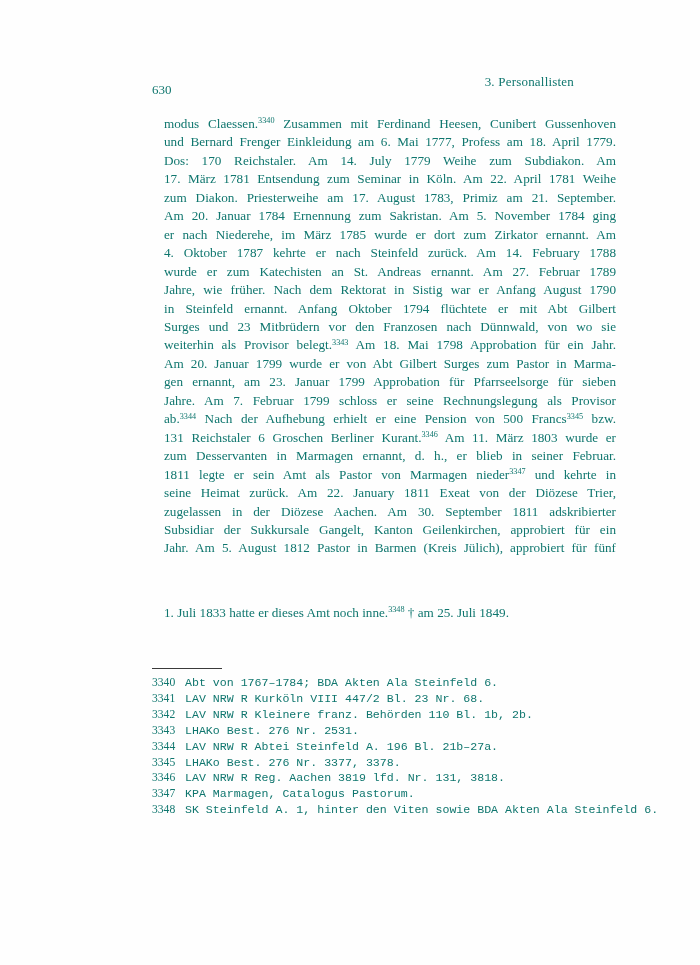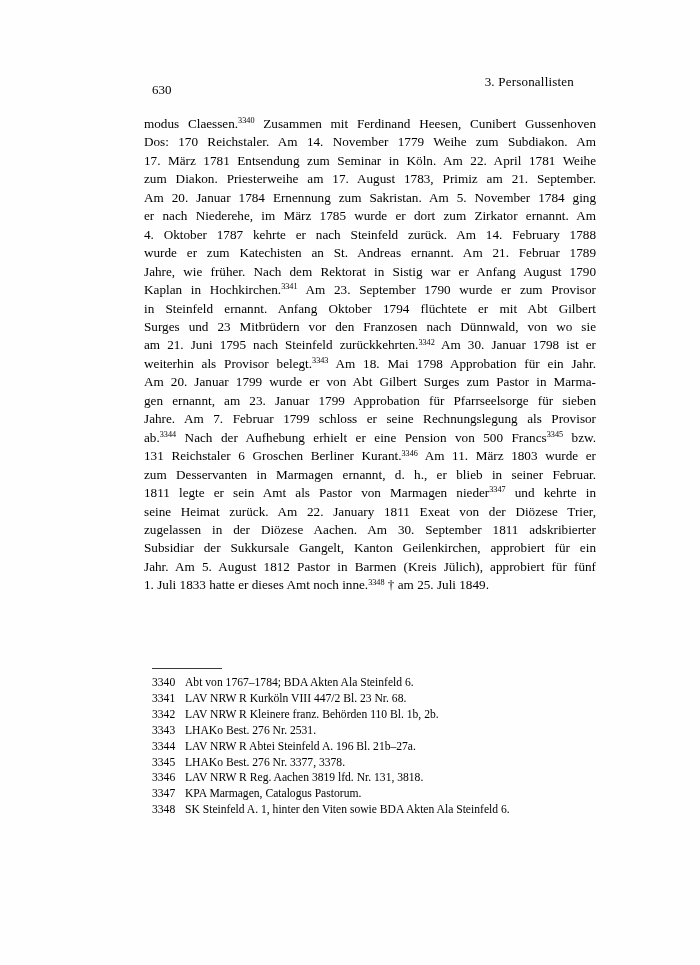--- a/index.html
+++ b/index.html
@@ -5,21 +5,21 @@
   html, body {
     margin: 0;
     padding: 0;
     background: #ffffff;
   }
   .page {
     position: relative;
     width: 700px;
     height: 965px;
     background: #fefefe;
-    color: #000000;
+    color: #0f766e;
     font-family: "Liberation Serif", "DejaVu Serif", serif;
     overflow: hidden;
   }
   .page-number {
     position: absolute;
     left: 152px;
     top: 82px;
     font-size: 13px;
     line-height: 16px;
   }
@@ -28,34 +28,35 @@
     left: 152px;
     top: 74px;
     width: 422px;
     text-align: right;
     font-size: 13px;
     line-height: 16px;
     letter-spacing: 0.2px;
   }
   .body-text {
     position: absolute;
-    left: 144px;
+    left: 164px;
     top: 115px;
     width: 452px;
   }
   .body-line {
     white-space: nowrap;
     text-align: justify;
     text-align-last: justify;
     height: 18.46px;
     line-height: 18.46px;
     font-size: 13.2px;
   }
   .body-line.last {
     text-align-last: left;
+    margin-top: 46px;
   }
   sup.fn-ref {
     font-size: 8.2px;
     line-height: 0;
     vertical-align: baseline;
     position: relative;
     top: -4.6px;
   }
   .footnote-rule {
     position: absolute;
@@ -76,43 +77,43 @@
   .footnote {
     display: flex;
   }
   .footnote-number {
     flex: none;
     width: 33px;
   }
   .footnote-text {
     flex: 1;
     white-space: nowrap;
+    font-family: Liberation Mono, monospace;
   }
 </style>
 </head>
 <body>
 
 <div class="page">
   <span class="page-number">630</span>
   <div class="running-header">3. Personallisten</div>
 
   <div class="body-text">
       <div class="body-line">modus Claessen.<sup class="fn-ref">3340</sup> Zusammen mit Ferdinand Heesen, Cunibert Gussenhoven</div>
-      <div class="body-line">Dos: 170 Reichstaler. Am 14. November 1779 Weihe zum Subdiakon. Am</div>
+      <div class="body-line">und Bernard Frenger Einkleidung am 6. Mai 1777, Profess am 18. April 1779.</div>
+      <div class="body-line">Dos: 170 Reichstaler. Am 14. July 1779 Weihe zum Subdiakon. Am</div>
       <div class="body-line">17. März 1781 Entsendung zum Seminar in Köln. Am 22. April 1781 Weihe</div>
       <div class="body-line">zum Diakon. Priesterweihe am 17. August 1783, Primiz am 21. September.</div>
       <div class="body-line">Am 20. Januar 1784 Ernennung zum Sakristan. Am 5. November 1784 ging</div>
       <div class="body-line">er nach Niederehe, im März 1785 wurde er dort zum Zirkator ernannt. Am</div>
       <div class="body-line">4. Oktober 1787 kehrte er nach Steinfeld zurück. Am 14. February 1788</div>
-      <div class="body-line">wurde er zum Katechisten an St. Andreas ernannt. Am 21. Februar 1789</div>
+      <div class="body-line">wurde er zum Katechisten an St. Andreas ernannt. Am 27. Februar 1789</div>
       <div class="body-line">Jahre, wie früher. Nach dem Rektorat in Sistig war er Anfang August 1790</div>
-      <div class="body-line">Kaplan in Hochkirchen.<sup class="fn-ref">3341</sup> Am 23. September 1790 wurde er zum Provisor</div>
       <div class="body-line">in Steinfeld ernannt. Anfang Oktober 1794 flüchtete er mit Abt Gilbert</div>
       <div class="body-line">Surges und 23 Mitbrüdern vor den Franzosen nach Dünnwald, von wo sie</div>
-      <div class="body-line">am 21. Juni 1795 nach Steinfeld zurückkehrten.<sup class="fn-ref">3342</sup> Am 30. Januar 1798 ist er</div>
       <div class="body-line">weiterhin als Provisor belegt.<sup class="fn-ref">3343</sup> Am 18. Mai 1798 Approbation für ein Jahr.</div>
       <div class="body-line">Am 20. Januar 1799 wurde er von Abt Gilbert Surges zum Pastor in Marma-</div>
       <div class="body-line">gen ernannt, am 23. Januar 1799 Approbation für Pfarrseelsorge für sieben</div>
       <div class="body-line">Jahre. Am 7. Februar 1799 schloss er seine Rechnungslegung als Provisor</div>
       <div class="body-line">ab.<sup class="fn-ref">3344</sup> Nach der Aufhebung erhielt er eine Pension von 500 Francs<sup class="fn-ref">3345</sup> bzw.</div>
       <div class="body-line">131 Reichstaler 6 Groschen Berliner Kurant.<sup class="fn-ref">3346</sup> Am 11. März 1803 wurde er</div>
       <div class="body-line">zum Desservanten in Marmagen ernannt, d. h., er blieb in seiner Februar.</div>
       <div class="body-line">1811 legte er sein Amt als Pastor von Marmagen nieder<sup class="fn-ref">3347</sup> und kehrte in</div>
       <div class="body-line">seine Heimat zurück. Am 22. January 1811 Exeat von der Diözese Trier,</div>
       <div class="body-line">zugelassen in der Diözese Aachen. Am 30. September 1811 adskribierter</div>

